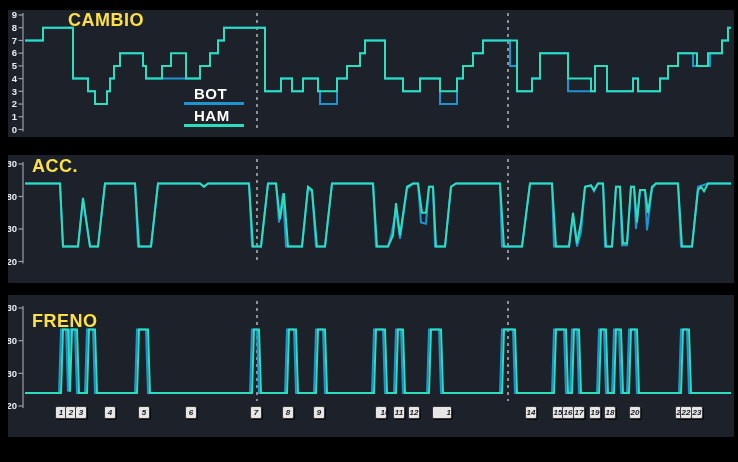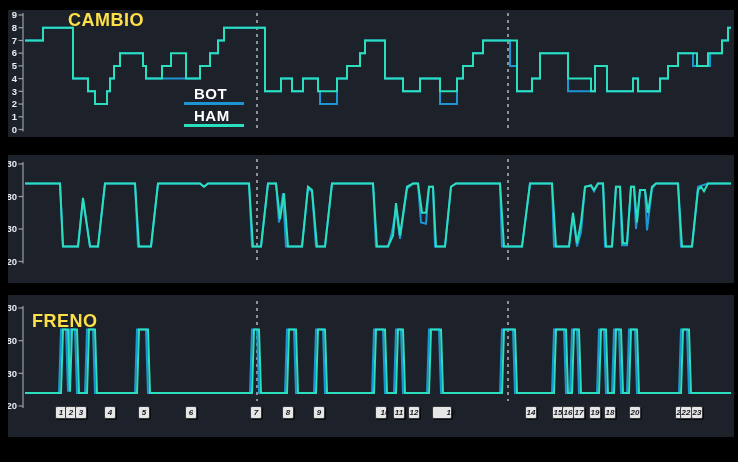--- a/index.html
+++ b/index.html
@@ -80,20 +80,21 @@
       <text x="9" y="12.2" fill="#e9ecf0" font-size="9.5" font-weight="bold" text-anchor="end">130</text>
       <line x1="10.5" x2="15" y1="41.5" y2="41.5" stroke="#99a0ab" stroke-width="1.2"></line>
       <text x="9" y="44.7" fill="#e9ecf0" font-size="9.5" font-weight="bold" text-anchor="end">80</text>
       <line x1="10.5" x2="15" y1="74" y2="74" stroke="#99a0ab" stroke-width="1.2"></line>
       <text x="9" y="77.2" fill="#e9ecf0" font-size="9.5" font-weight="bold" text-anchor="end">30</text>
       <line x1="10.5" x2="15" y1="106.5" y2="106.5" stroke="#99a0ab" stroke-width="1.2"></line>
       <text x="9" y="109.7" fill="#e9ecf0" font-size="9.5" font-weight="bold" text-anchor="end">-20</text>
       <path d="M17,28.5 L52,28.5 L55,91.55 L70,91.55 L75,45.4 L82,91.55 L90,91.55 L97,28.5 L127,28.5 L130,91.55 L143,91.55 L150,28.5 L192,28.5 L196,31.75 L200,28.5 L241,28.5 L244,91.55 L253,91.55 L260,28.5 L268,28.5 L271,67.5 L275,38.25 L278,91.55 L294,91.55 L300,33.7 L304,36.3 L308,91.55 L317,91.55 L324,28.5 L365,28.5 L368,91.55 L380,91.55 L384,77.25 L388,54.5 L392,83.75 L399,33.7 L405,28.5 L410,28.5 L413,67.5 L418,68.8 L421,31.75 L425,31.75 L427,91.55 L437,91.55 L443,31.75 L448,28.5 L492,28.5 L494,91.55 L514,91.55 L522,28.5 L544,28.5 L546,91.55 L561,91.55 L565,61 L569,91.55 L573,77.25 L577,31.75 L583,30.450000000000003 L586,36.3 L590,28.5 L595,28.5 L597,91.55 L604,91.55 L608,31.75 L612,31.75 L614,90.25 L619,90.25 L623,31.75 L626,31.75 L628,74 L632,35 L637,35 L639,75.3 L644,33.7 L648,28.5 L670,28.5 L673,91.55 L684,91.55 L690,31.75 L700,28.5 L723,28.5" fill="none" stroke="#1e95d3" stroke-width="2" stroke-linejoin="miter"></path>
       <path d="M17,28.5 L52,28.5 L55,91.55 L70,91.55 L75,42.8 L82,91.55 L90,91.55 L97,28.5 L127,28.5 L131,91.55 L143,91.55 L150,28.5 L192,28.5 L196,31.75 L200,28.5 L241,28.5 L245,91.55 L253,91.55 L260,28.5 L268,28.5 L272,64.25 L276,38.25 L280,91.55 L294,91.55 L300,31.75 L304,35 L309,91.55 L317,91.55 L324,28.5 L365,28.5 L369,91.55 L380,91.55 L385,80.5 L388,48 L392,80.5 L399,31.75 L405,28.5 L410,28.5 L414,57.75 L418,57.75 L421,31.75 L425,31.75 L428,91.55 L437,91.55 L443,31.75 L448,28.5 L492,28.5 L496,91.55 L514,91.55 L522,28.5 L544,28.5 L548,91.55 L561,91.55 L565,57.75 L569,88.3 L573,67.5 L577,31.75 L583,30.450000000000003 L586,35 L590,28.5 L595,28.5 L598,91.55 L604,91.55 L608,31.75 L612,31.75 L615,88.3 L619,88.3 L623,31.75 L626,31.75 L629,67.5 L632,35 L637,35 L640,57.75 L644,31.75 L648,28.5 L670,28.5 L674,91.55 L684,91.55 L690,35 L693,31.75 L696,36.3 L700,28.5 L723,28.5" fill="none" stroke="#2bdebd" stroke-width="2" stroke-linejoin="miter"></path>
     </svg>
+  <div class="panel-title" id="title-acc">ACC.</div>
 </div>
 
 <div class="panel" id="panel-freno">
   <svg id="svg-freno" width="726" height="142">
       <line x1="249" x2="249" y1="6" y2="106" stroke="#d9dde2" stroke-width="1.2" stroke-dasharray="3 4"></line>
       <line x1="500" x2="500" y1="6" y2="106" stroke="#d9dde2" stroke-width="1.2" stroke-dasharray="3 4"></line>
       <line x1="15" x2="15" y1="11" y2="113" stroke="#99a0ab" stroke-width="1.2"></line>
       <line x1="10.5" x2="15" y1="13" y2="13" stroke="#99a0ab" stroke-width="1.2"></line>
       <text x="9" y="16.2" fill="#e9ecf0" font-size="9.5" font-weight="bold" text-anchor="end">130</text>
       <line x1="10.5" x2="15" y1="45.66666666666667" y2="45.66666666666667" stroke="#99a0ab" stroke-width="1.2"></line>

